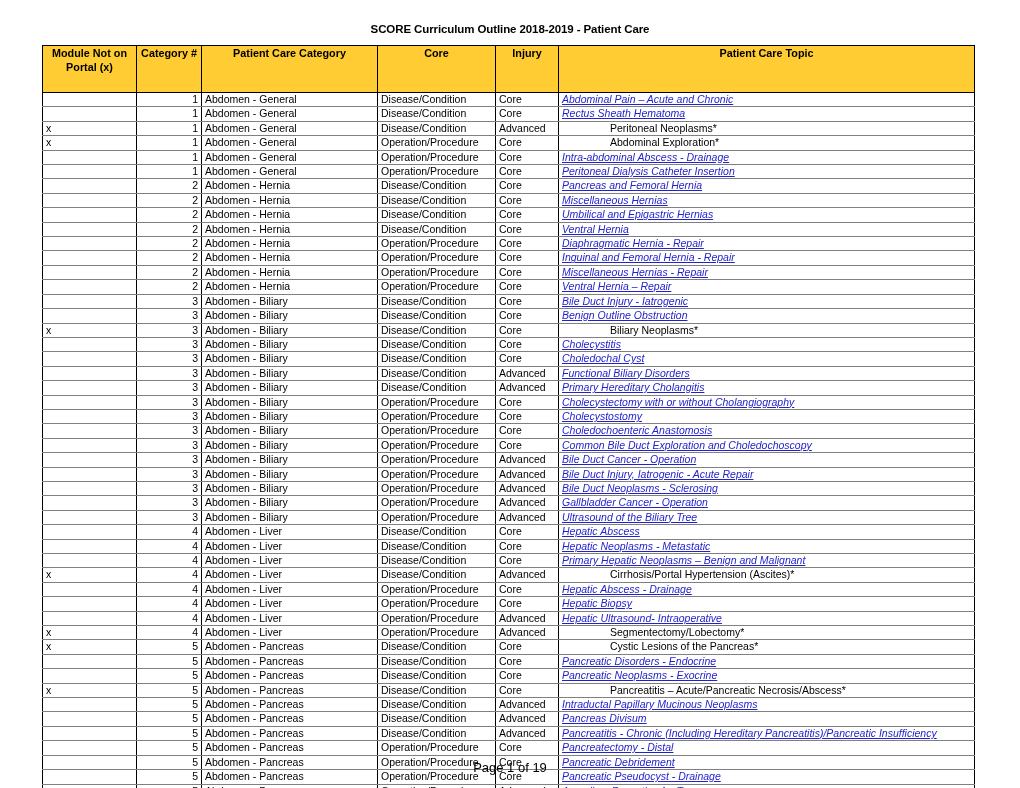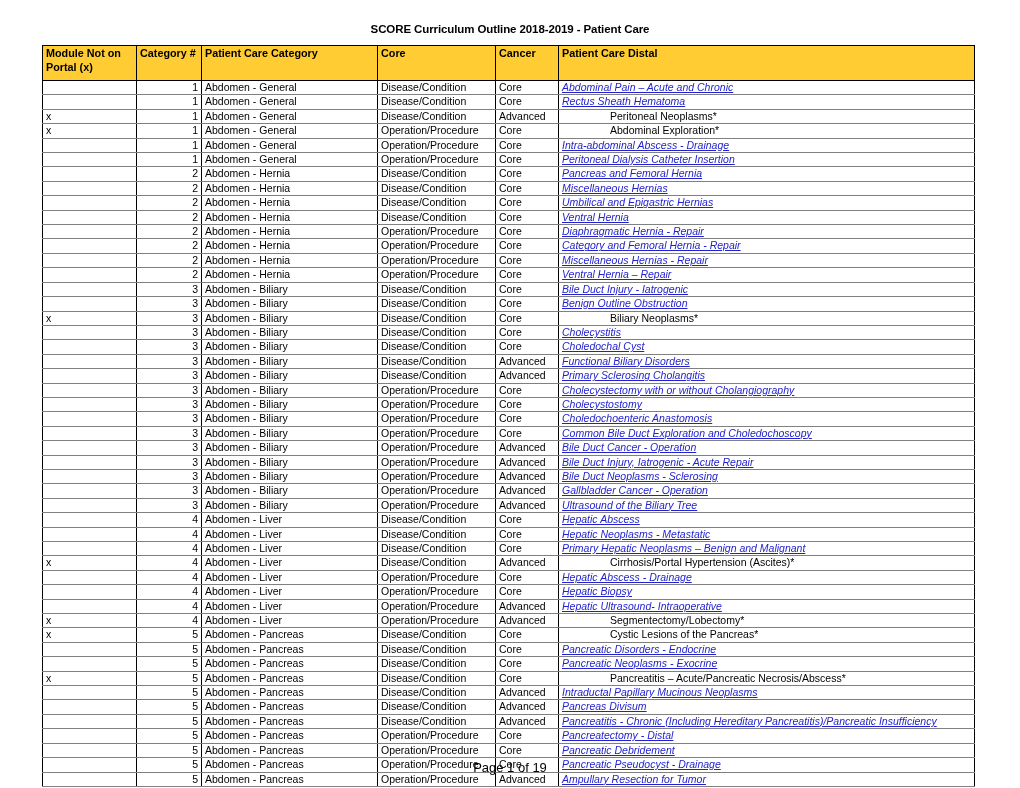--- a/index.html
+++ b/index.html
@@ -60,25 +60,25 @@
     line-height: 13.4px;
     height: 13.4px;
     vertical-align: top;
     overflow: hidden;
     white-space: nowrap;
     font-family: "Liberation Sans", sans-serif;
   }
   table.score thead th {
     background: #ffcc33;
     font-weight: bold;
-    text-align: left;
+    text-align: center;
     border: 0.9px solid #000;
     height: auto;
     padding-top: 1px;
-    padding-bottom: 6px;
+    padding-bottom: 18px;
     white-space: normal;
     font-size: 10.8px;
     line-height: 13.5px;
   }
   table.score tbody td {
     background: #ffffff;
     border-left: 0.8px solid #000;
     border-right: 0.8px solid #000;
     border-top: 0.7px solid #808080;
     border-bottom: 0.7px solid #808080;
@@ -128,22 +128,22 @@
         <col class="c-type">
         <col class="c-lvl">
         <col class="c-topic">
       </colgroup>
       <thead>
         <tr>
           <th>Module Not on Portal (x)</th>
           <th>Category #</th>
           <th>Patient Care Category</th>
           <th>Core</th>
-          <th>Cancer</th>
-          <th>Patient Care Distal</th>
+          <th>Injury</th>
+          <th>Patient Care Topic</th>
         </tr>
       </thead>
       <tbody id="table-body">
           <tr>
             <td class="mod"></td>
             <td class="num">1</td>
             <td>Abdomen - General</td>
             <td>Disease/Condition</td>
             <td>Core</td>
             <td><span class="topic-link">Abdominal Pain – Acute and Chronic</span></td>
@@ -227,21 +227,21 @@
             <td>Operation/Procedure</td>
             <td>Core</td>
             <td><span class="topic-link">Diaphragmatic Hernia - Repair</span></td>
           </tr>
           <tr>
             <td class="mod"></td>
             <td class="num">2</td>
             <td>Abdomen - Hernia</td>
             <td>Operation/Procedure</td>
             <td>Core</td>
-            <td><span class="topic-link">Category and Femoral Hernia - Repair</span></td>
+            <td><span class="topic-link">Inguinal and Femoral Hernia - Repair</span></td>
           </tr>
           <tr>
             <td class="mod"></td>
             <td class="num">2</td>
             <td>Abdomen - Hernia</td>
             <td>Operation/Procedure</td>
             <td>Core</td>
             <td><span class="topic-link">Miscellaneous Hernias - Repair</span></td>
           </tr>
           <tr>
@@ -299,21 +299,21 @@
             <td>Disease/Condition</td>
             <td>Advanced</td>
             <td><span class="topic-link">Functional Biliary Disorders</span></td>
           </tr>
           <tr>
             <td class="mod"></td>
             <td class="num">3</td>
             <td>Abdomen - Biliary</td>
             <td>Disease/Condition</td>
             <td>Advanced</td>
-            <td><span class="topic-link">Primary Sclerosing Cholangitis</span></td>
+            <td><span class="topic-link">Primary Hereditary Cholangitis</span></td>
           </tr>
           <tr>
             <td class="mod"></td>
             <td class="num">3</td>
             <td>Abdomen - Biliary</td>
             <td>Operation/Procedure</td>
             <td>Core</td>
             <td><span class="topic-link">Cholecystectomy with or without Cholangiography</span></td>
           </tr>
           <tr>

